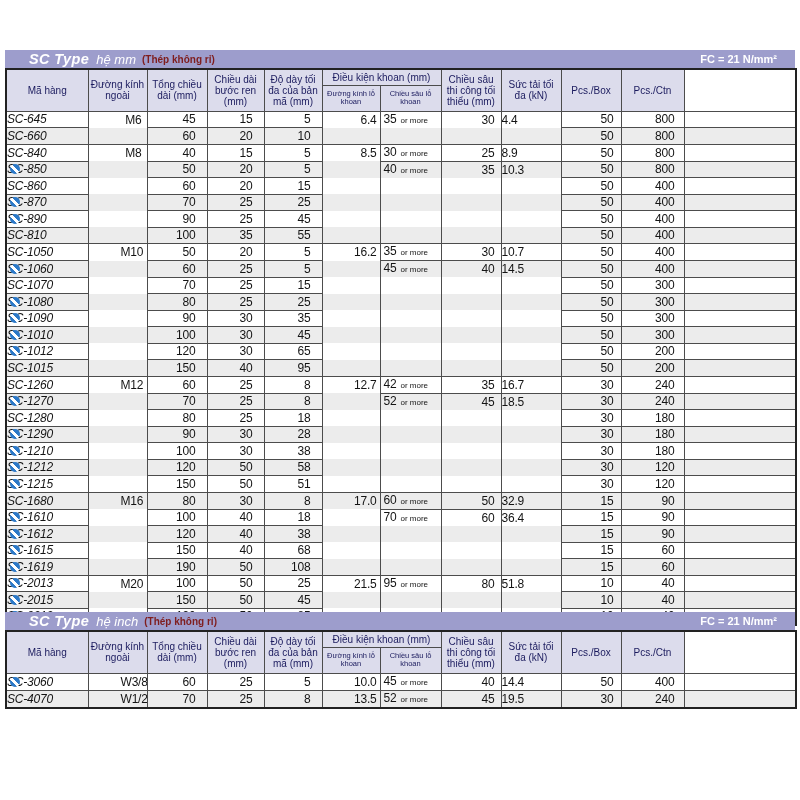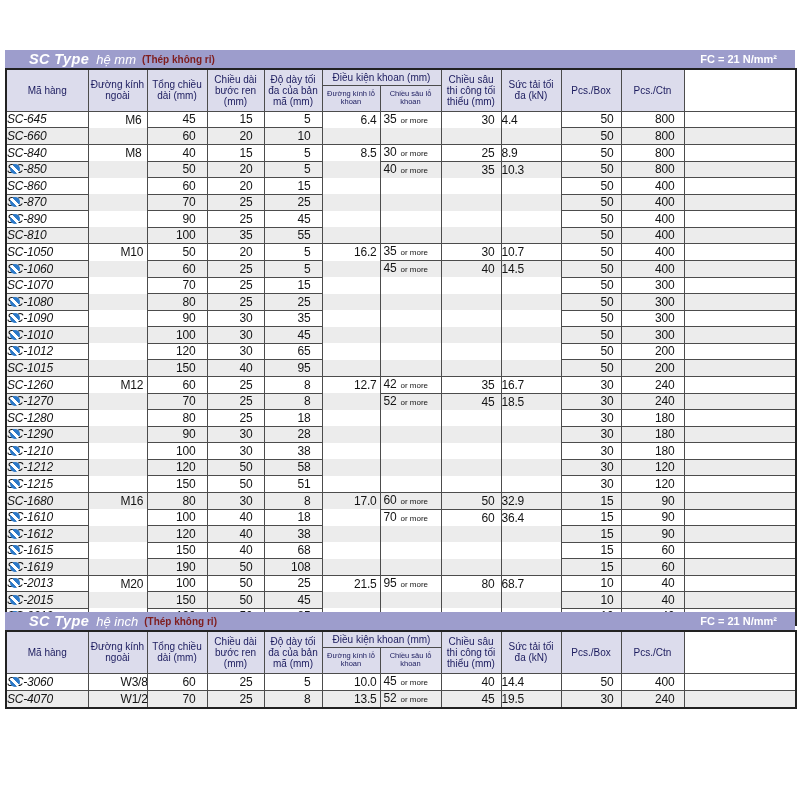--- a/index.html
+++ b/index.html
@@ -490,21 +490,21 @@
           </tr>
           <tr>
             <td class="c-code">SC-2013<span class="mark"></span></td>
             <td class="c-dia">M20</td>
             <td class="c-len">100</td>
             <td class="c-thr">50</td>
             <td class="c-plate">25</td>
             <td class="c-dd">21.5</td>
             <td class="c-depth"><span>95</span><span class="or-more">or more</span></td>
             <td class="c-emb">80</td>
-            <td class="c-load">68.7</td>
+            <td class="c-load">51.8</td>
             <td class="c-box">10</td>
             <td class="c-ctn">40</td>
             <td class="c-trail"></td>
           </tr>
           <tr>
             <td class="c-code">SC-2015<span class="mark"></span></td>
             <td class="c-dia cont"></td>
             <td class="c-len">150</td>
             <td class="c-thr">50</td>
             <td class="c-plate">45</td>

